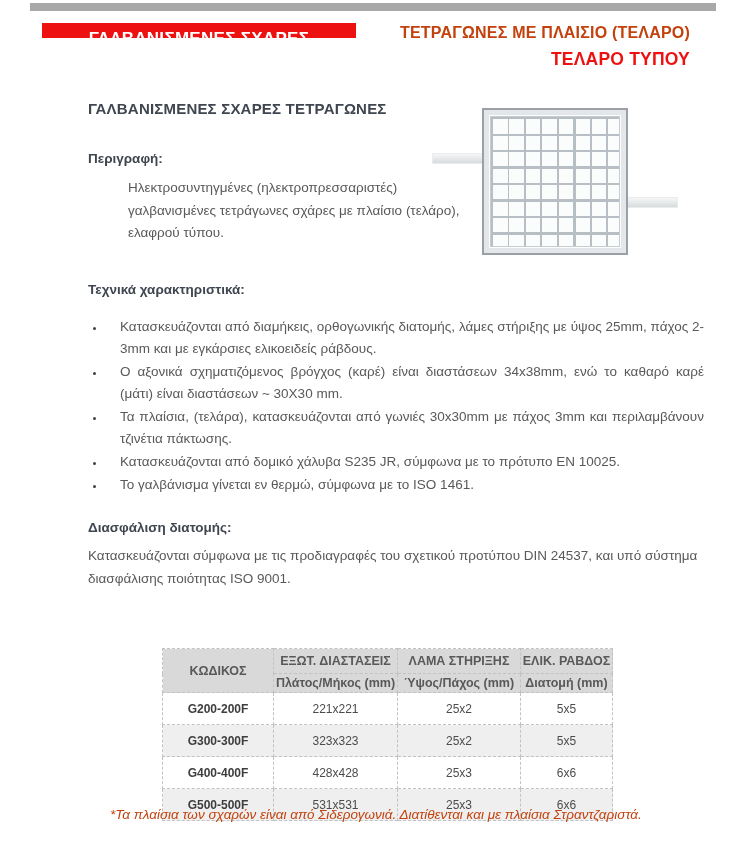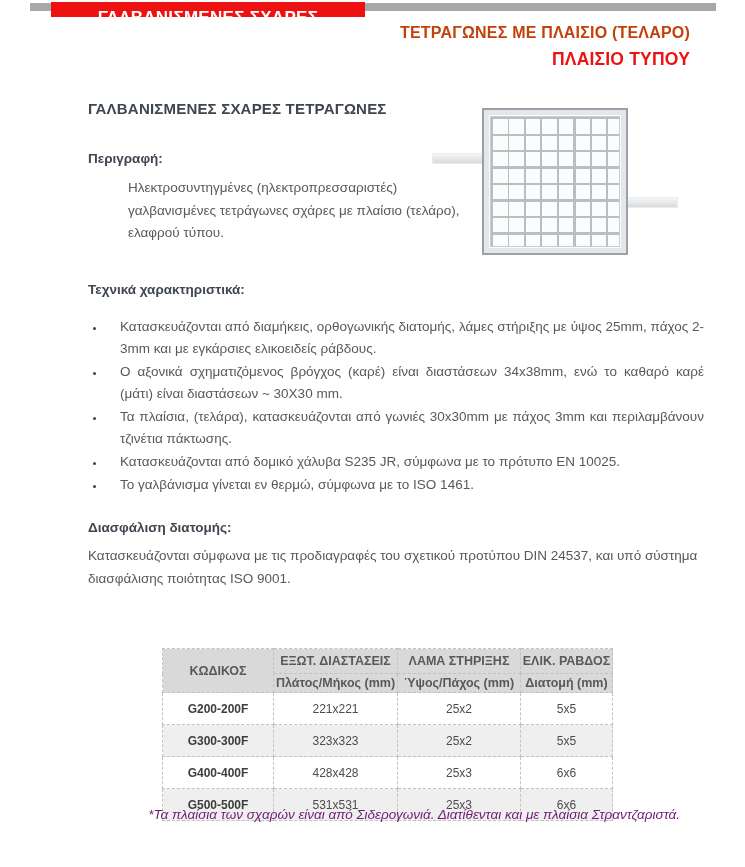--- a/index.html
+++ b/index.html
@@ -7,23 +7,23 @@
   .page {
     position:relative; width:745px; height:867px; margin:0 auto;
     background:#ffffff; overflow:hidden;
     font-family:"Liberation Sans", sans-serif; color:#595959;
   }
   .top-bar {
     position:absolute; left:30px; top:3px; width:686px; height:8px;
     background:#a8a8a8;
   }
   .banner {
-    position:absolute; left:42px; top:2px; width:314px; height:15px;
+    position:absolute; left:42px; top:23px; width:314px; height:15px;
     background:#ee1111; color:#ffffff; font-weight:bold; font-size:17px;
-    line-height:31px; text-align:center; letter-spacing:0.3px;margin-left:9px;
+    line-height:31px; text-align:center; letter-spacing:0.3px;
   }
   .header-right {
     position:absolute; right:55px; top:24px; text-align:right;
   }
   .header-right .line1 {
     font-size:16px; font-weight:bold; color:#c2410c; letter-spacing:0.2px;
   }
   .header-right .line2 {
     margin-top:7px; font-size:17.5px; font-weight:bold; color:#ee1111; letter-spacing:0.2px;
   }
@@ -92,35 +92,35 @@
     background:#d9d9d9; color:#595959; font-size:12.5px; font-weight:bold;
   }
   table.spec thead tr.r1 th { height:25px; }
   table.spec thead tr.r2 th { height:19px; }
   table.spec tbody td { height:32px; font-size:12px; color:#4c4c4c; background:#ffffff; }
   table.spec tbody tr:nth-child(even) td { background:#efefef; }
   table.spec tbody td.code { font-weight:bold; color:#3d3d3d; }
 
   .footnote {
     position:absolute; left:110px; top:807px; width:570px;
-    font-size:13.5px; font-style:italic; color:#701a75; text-align:right;
+    font-size:13.5px; font-style:italic; color:#c2410c; text-align:left;
   }
 </style>
 </head>
 <body>
 
 <div class="page">
 
   <div class="top-bar"></div>
 
   <div class="banner">ΓΑΛΒΑΝΙΣΜΕΝΕΣ ΣΧΑΡΕΣ</div>
 
   <div class="header-right">
     <div class="line1">ΤΕΤΡΑΓΩΝΕΣ ΜΕ ΠΛΑΙΣΙΟ (ΤΕΛΑΡΟ)</div>
-    <div class="line2">ΠΛΑΙΣΙΟ ΤΥΠΟΥ</div>
+    <div class="line2">ΤΕΛΑΡΟ ΤΥΠΟΥ</div>
   </div>
 
   <div class="section-title">ΓΑΛΒΑΝΙΣΜΕΝΕΣ ΣΧΑΡΕΣ ΤΕΤΡΑΓΩΝΕΣ</div>
 
   <div class="product">
     <div class="tab tab-left"></div>
     <div class="tab tab-right"></div>
     <div class="frame">
       <div class="grid"></div>
     </div>

